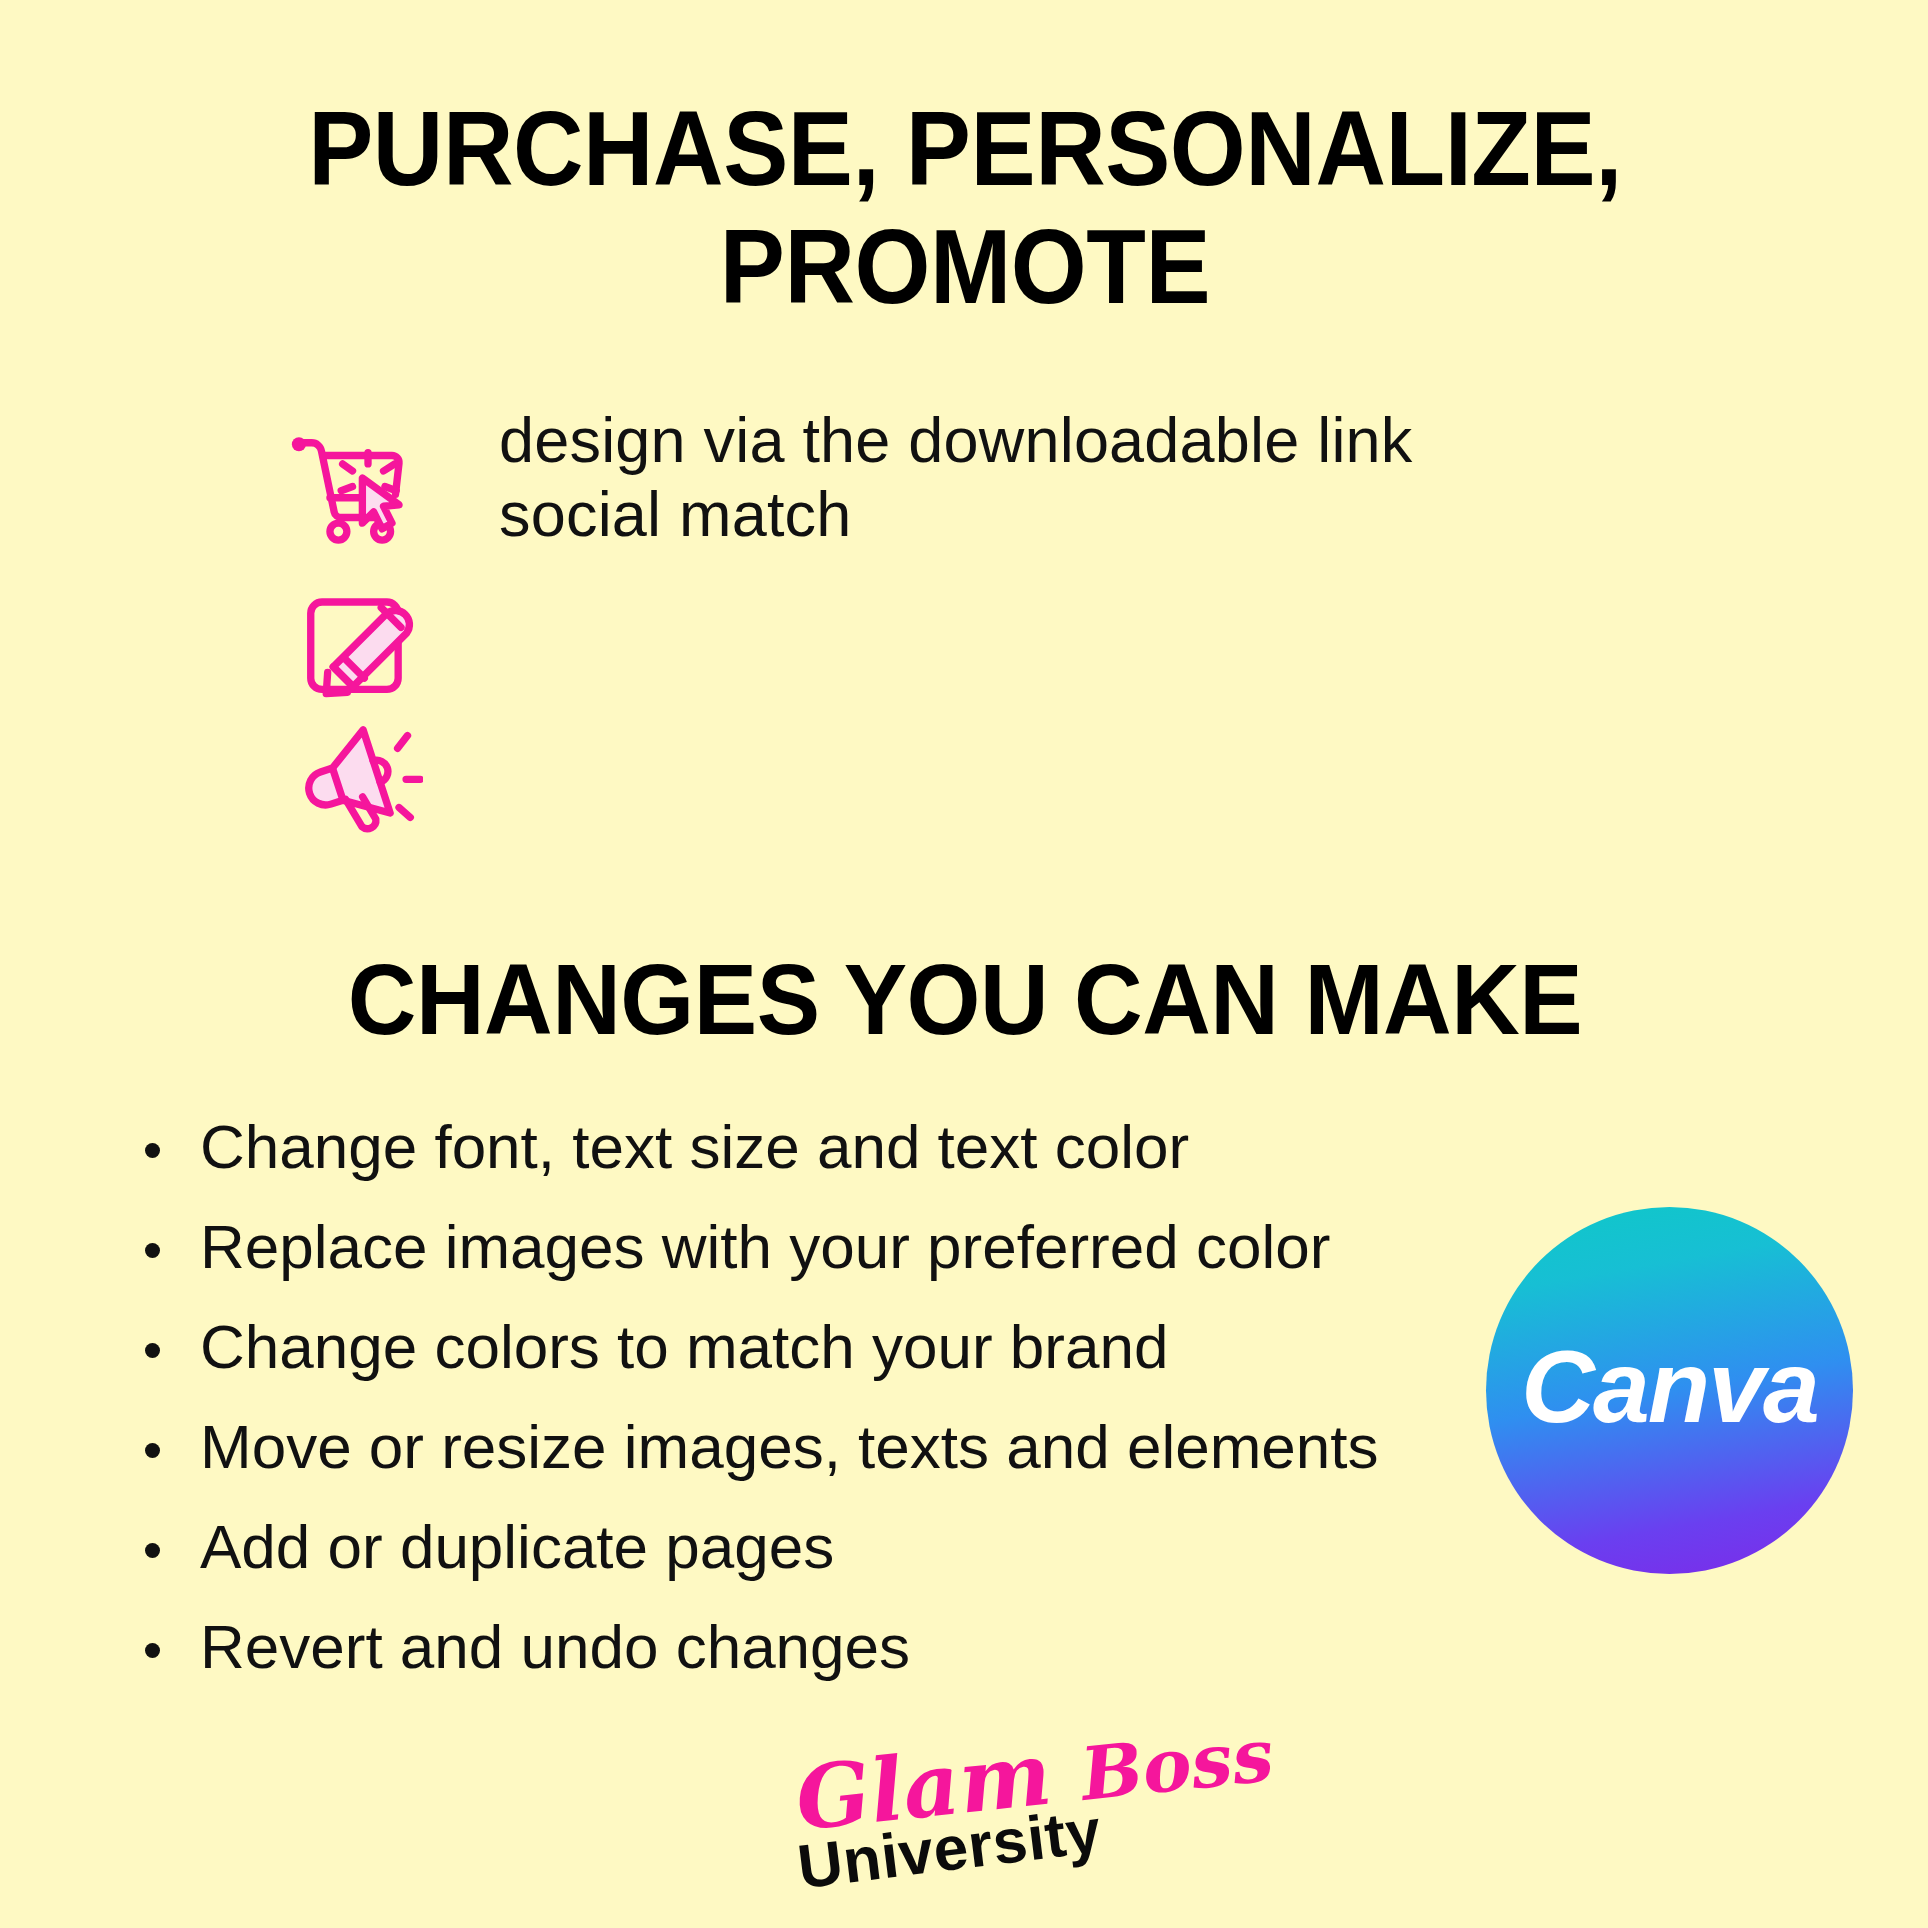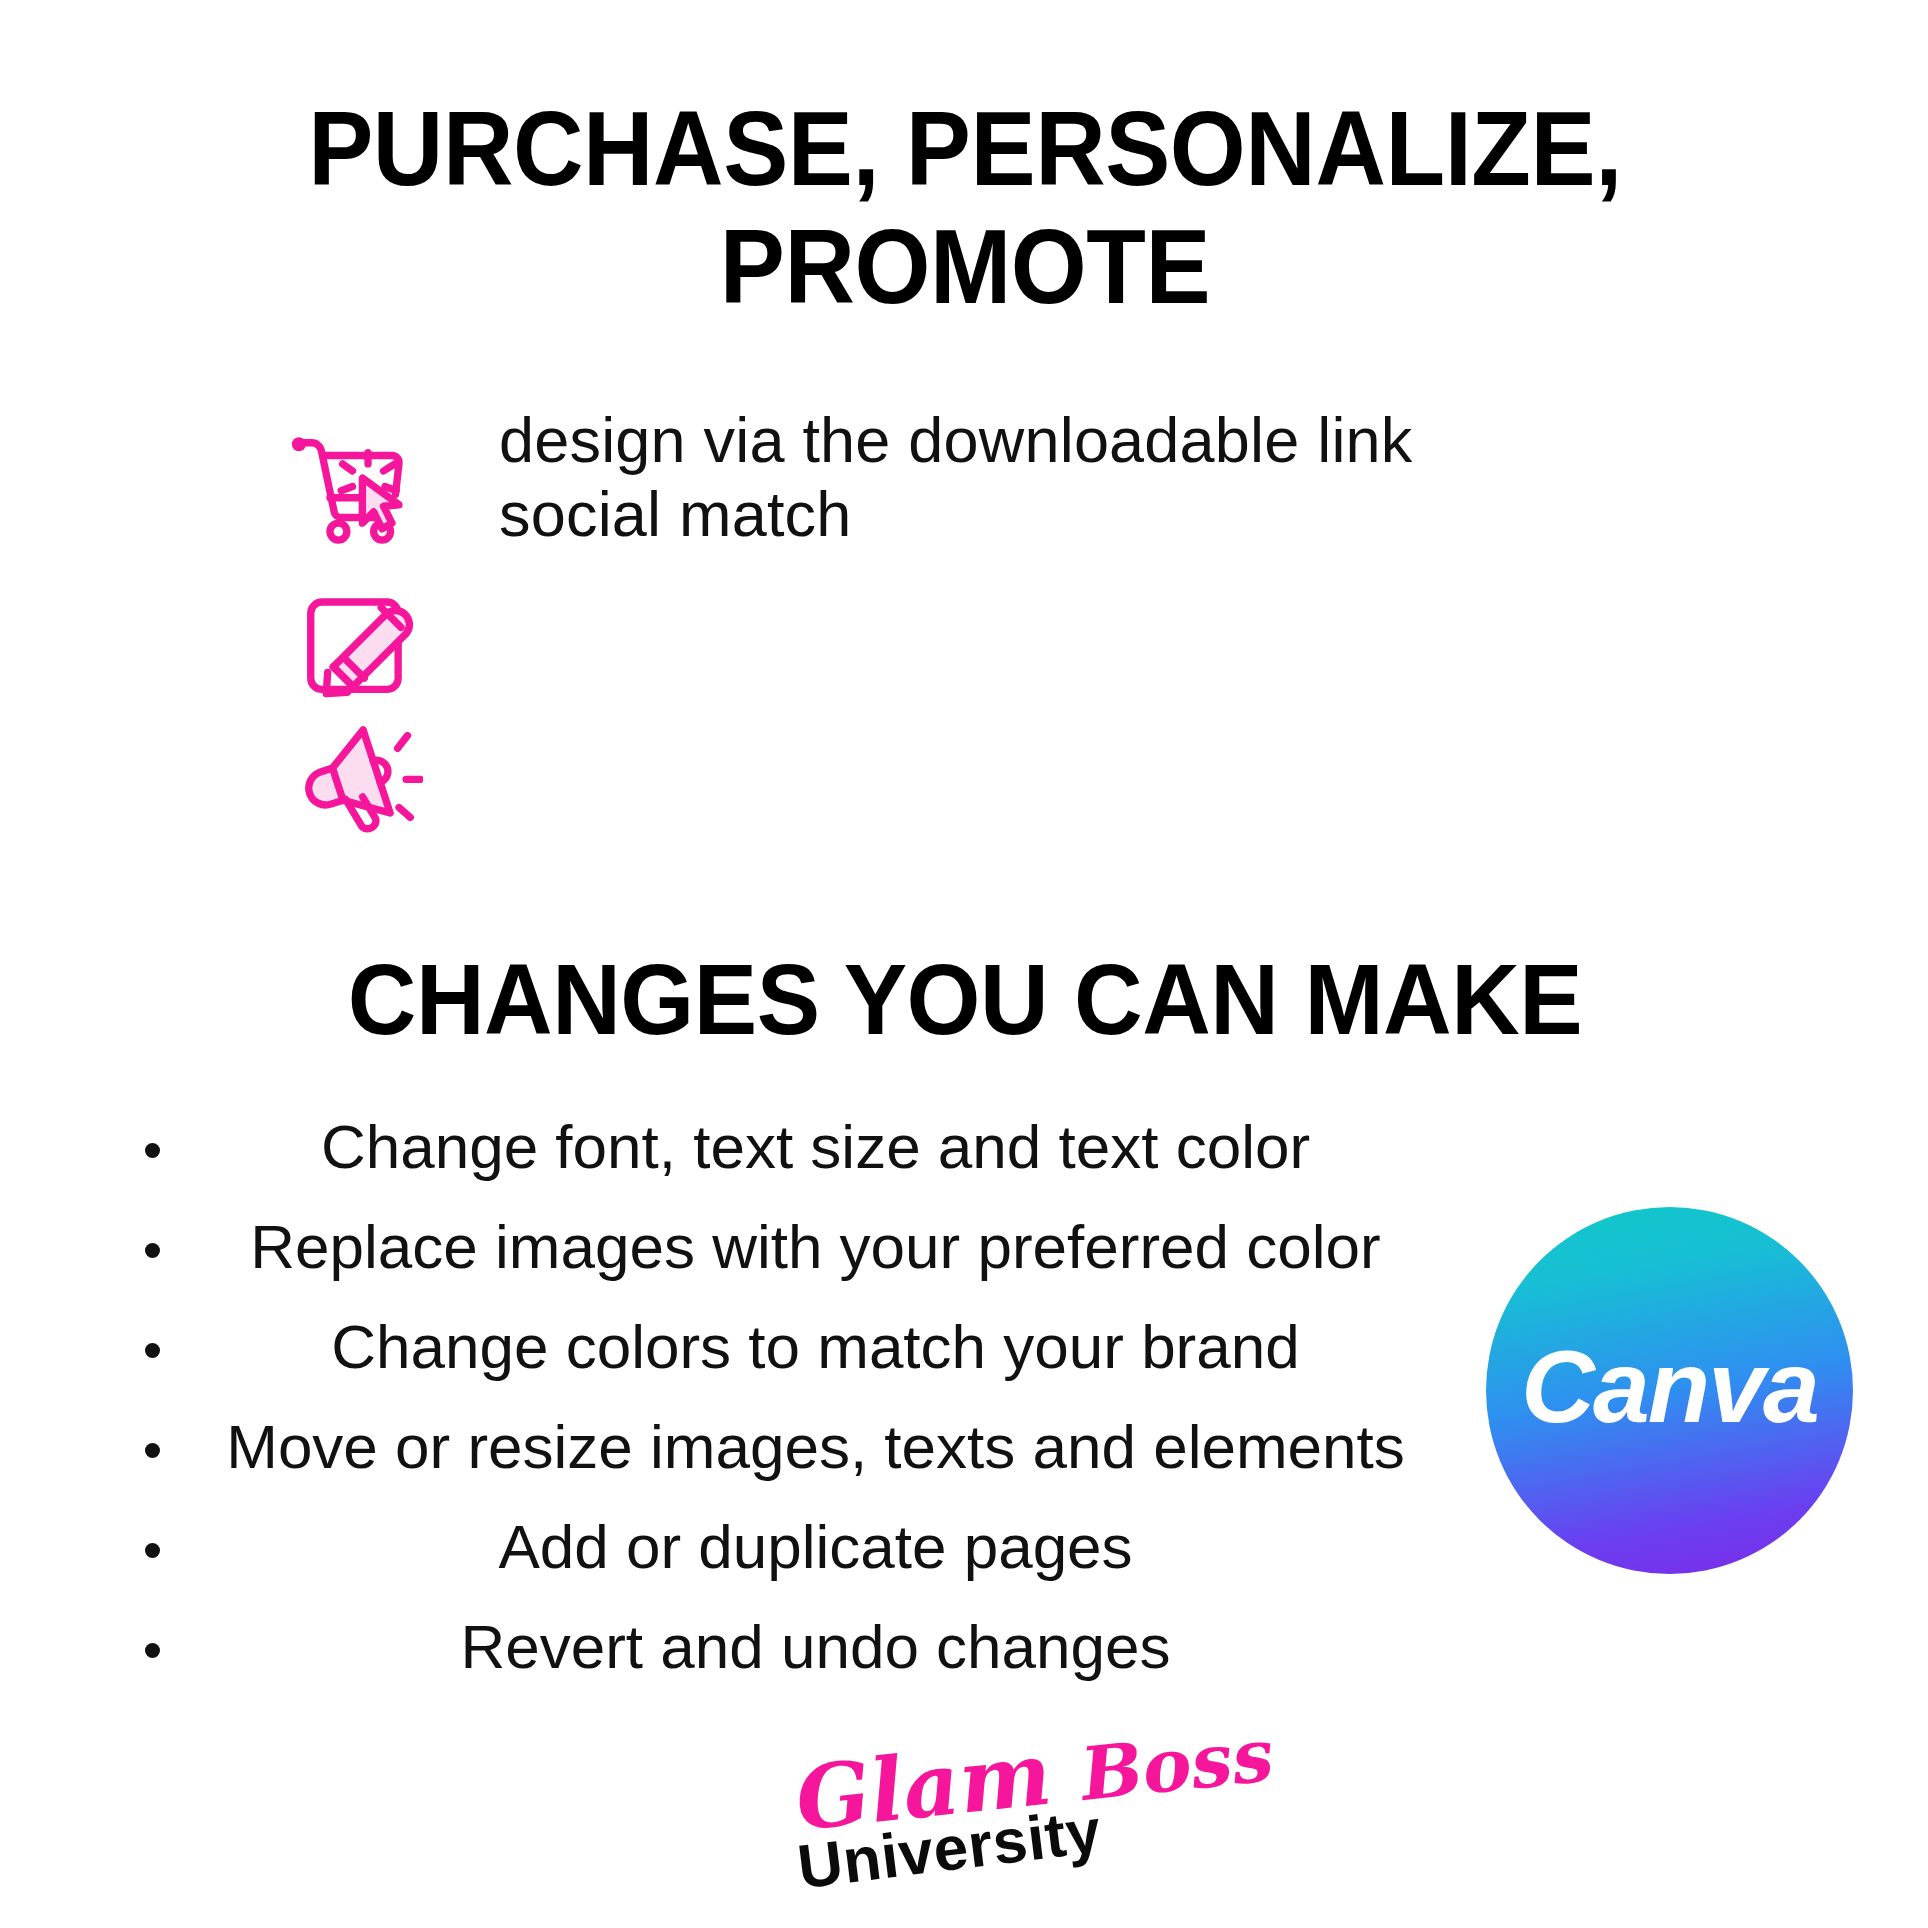--- a/index.html
+++ b/index.html
@@ -11,21 +11,21 @@
     height: 1928px;
     background: #fcdcef;
     font-family: "Liberation Sans", sans-serif;
     overflow: hidden;
     position: relative;
   }
 
   .page {
     position: absolute;
     inset: 0;
-    background: #ffffff;
+    background: #fef9c3;
   }
 
   
   .main-title {
     position: absolute;
     top: 90px;
     left: 160px;
     width: 1610px;
     text-align: center;
     font-family: "Liberation Sans Narrow", "Liberation Sans", sans-serif;
@@ -103,21 +103,20 @@
     font-family: "Liberation Sans Narrow", "Liberation Sans", sans-serif;
     font-size: 62px;
     line-height: 1.16;
     color: #111111;
   }
   .bullets li {
     position: relative;
     padding-left: 68px;
     margin-bottom: 28px;
     white-space: nowrap;
-    text-align: center;
   }
   .bullets li::before {
     content: "";
     position: absolute;
     left: 13px;
     top: 32px;
     width: 15px;
     height: 15px;
     border-radius: 50%;
     background: #111111;

